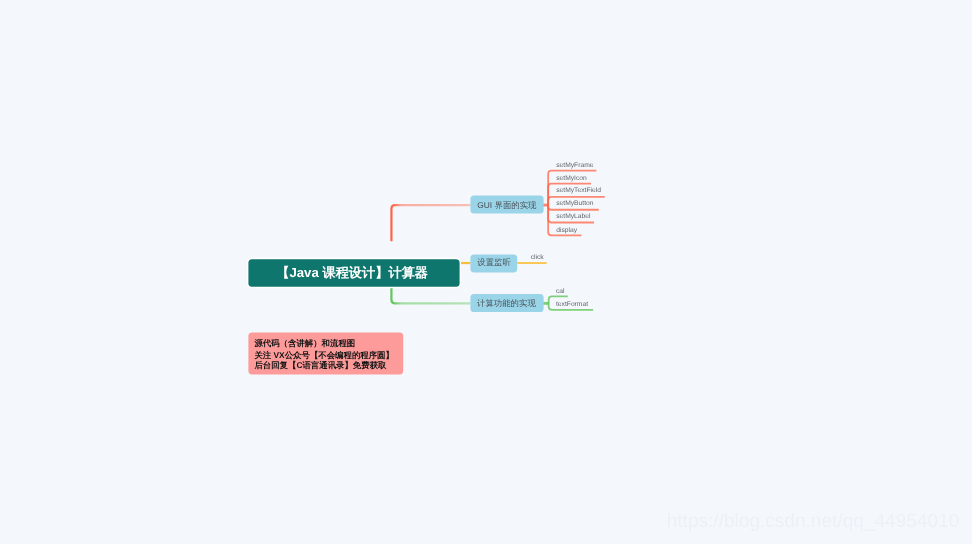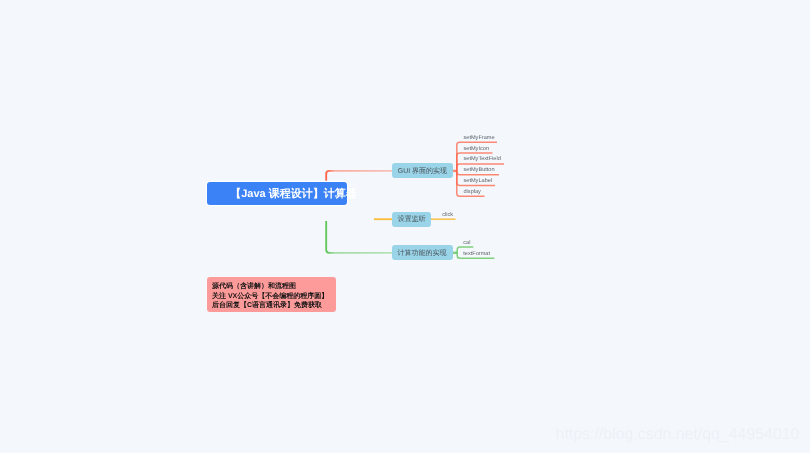--- a/index.html
+++ b/index.html
@@ -4,22 +4,22 @@
 <title>mindmap</title>
 <style>
   html,body{margin:0;padding:0;}
   body{width:810px;height:453px;overflow:hidden;background:#f4f8fc;
        font-family:"Liberation Sans",sans-serif;
        -webkit-font-smoothing:antialiased;
        text-rendering:geometricPrecision;}
   #stage{position:relative;width:810px;height:453px;will-change:transform;}
   svg#conn{position:absolute;left:0;top:0;width:810px;height:453px;}
 
-  .root-node{position:absolute;left:207px;top:182px;width:140px;height:23px;
-    background:#3b82f6;border-radius:3px;
+  .root-node{position:absolute;left:207px;top:216px;width:176px;height:23px;
+    background:#0f766e;border-radius:3px;
     box-shadow:0 0 0 1.2px #ffffff;}
   .root-label{position:absolute;left:23.2px;top:7.2px;color:#ffffff;font-size:11px;font-weight:bold;
     white-space:nowrap;line-height:1;}
 
   .branch-node{position:absolute;background:#99d4e8;border-radius:3px;}
   .branch-label{position:absolute;color:#4a5056;font-size:7px;white-space:nowrap;line-height:1;}
 
   .leaf-label{position:absolute;color:#5f666d;font-size:5.6px;white-space:nowrap;line-height:1;}
 
   .info-box{position:absolute;left:206.7px;top:277.3px;width:129px;height:34.5px;

